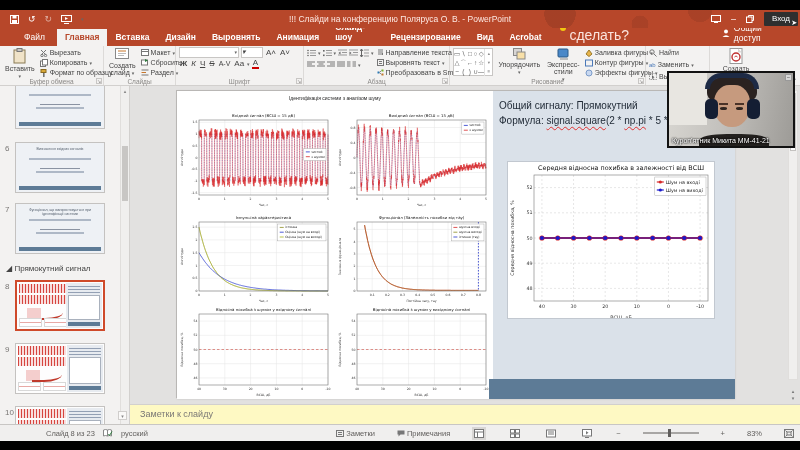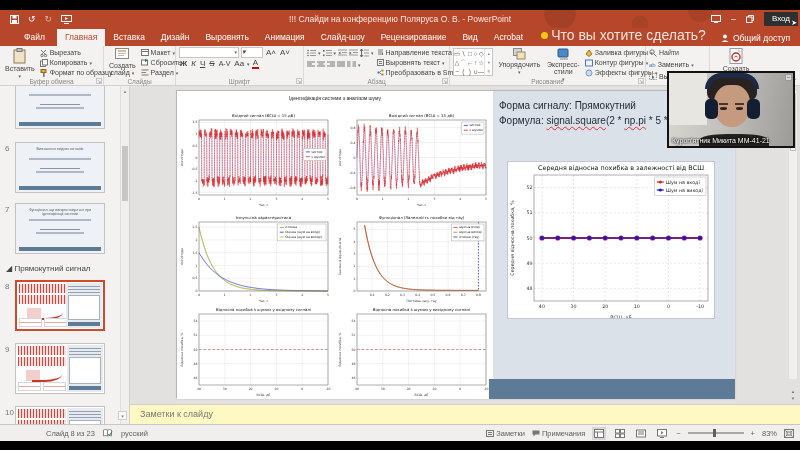--- a/index.html
+++ b/index.html
@@ -85,21 +85,21 @@
   .escroll .th{position:absolute;left:1px;right:1px;top:2px;height:58px;background:#fff;border:1px solid #c4c2c0;}
   .epager{position:absolute;right:2px;bottom:2px;width:10px;font-size:5px;color:#777;text-align:center;line-height:7px;}
 
   .notes{height:20px;background:#fef9c3;border-top:1px solid #d2d0ce;position:relative;flex:0 0 20px;}
   .notes .nlabel{position:absolute;left:10px;top:4px;font-size:9px;color:#797775;}
   .nsplit{position:absolute;left:-12px;top:6px;font-size:5px;color:#888;border:1px solid #d0cecc;background:#faf9f8;width:9px;height:9px;line-height:8px;text-align:center;}
 
   
   .status{height:17px;background:#f0efee;border-top:1px solid #c8c6c4;display:flex;align-items:center;font-size:7.5px;color:#605e5c;flex:0 0 17px;padding-left:38px;}
   .status .lft{display:flex;align-items:center;gap:8px;margin-left:8px;}
-  .status .rgt{margin-left:auto;display:flex;align-items:center;gap:7px;margin-right:6px;}
+  .status .rgt{margin-left:auto;display:flex;align-items:center;gap:22px;margin-right:6px;}
   .vbtn{width:14px;height:13px;display:flex;align-items:center;justify-content:center;}
   .vbtn.on{background:#d8d6d4;}
   .ztrack{width:56px;height:2px;background:#a8a6a4;position:relative;}
   .ztrack .zth{position:absolute;left:45%;top:-3px;width:3px;height:8px;background:#605e5c;}
 
   
   .webcam{position:absolute;left:667px;top:71px;width:128px;height:77px;border:2px solid #121212;z-index:60;
     background:linear-gradient(100deg,#d9d7d2 0%,#c3c1bd 45%,#9d9b97 100%);overflow:hidden;}
   .wc-win{position:absolute;left:0px;top:0px;width:38px;height:52px;background:#e8e6e1;}
   .hair{position:absolute;left:38px;top:2px;width:50px;height:30px;background:#2a2220;border-radius:50% 50% 40% 40%;}
@@ -154,21 +154,21 @@
             <rect x="0.5" y="2" width="5.5" height="5.5" fill="none" stroke="#fff"></rect>
             <path d="M2.5 2 V0.5 H7.5 V5.5 H6" fill="none" stroke="#fff"></path>
           </svg>
         </span>
       <span class="signin"><span>Вход</span><span class="cur">➤</span></span>
     </div>
   </div>
 
   <div class="tabsrow">
     <div class="filetab">Файл</div>
-    <div style="display:flex;align-items:flex-end;">
+    <div style="display:flex;align-items:flex-end;font-weight:bold;">
         <div class="tab sel">Главная</div>
         <div class="tab">Вставка</div>
         <div class="tab">Дизайн</div>
         <div class="tab">Выровнять</div>
         <div class="tab">Анимация</div>
         <div class="tab">Слайд-шоу</div>
         <div class="tab">Рецензирование</div>
         <div class="tab">Вид</div>
         <div class="tab">Acrobat</div>
       </div>
@@ -799,21 +799,21 @@
                 <text x="18.5" y="17.185000000000002" text-anchor="end" font-size="3.1" fill="#333">54</text>
                 <line x1="20" y1="44.5" x2="149" y2="44.5" stroke="#cc4a3f" stroke-width="0.6" stroke-dasharray="2.5,2"></line>
                 <rect x="20" y="9" width="129" height="71" fill="none" stroke="#777" stroke-width="0.6"></rect>
                 <text x="84.5" y="5.8" text-anchor="middle" font-size="3.9" fill="#111">Відносна похибка з шумом у вихідному сигналі</text>
                 <text x="84.5" y="90.5" text-anchor="middle" font-size="3.1" fill="#333">ВСШ, дБ</text>
                 <text x="0" y="0" text-anchor="middle" font-size="3.1" fill="#333" transform="translate(4.2,44.5) rotate(-90)">Відносна похибка, %</text>
               </svg>
           </div>
           <div class="sidepanel">
             <div class="info">
-              <div><span>Форма сигналу:</span><span> Прямокутний</span></div>
+              <div><span>Общий сигналу:</span><span> Прямокутний</span></div>
               <div><span>Формула:</span> <span><span class="sq">signal.square</span><span>(2 * </span><span class="sq">np.pi</span><span> * 5 * t)</span></span></div>
             </div>
             <svg style="position:absolute;left:14px;top:70px;background:#fff;border:1px solid #c2c8d0;" width="208" height="158">
                 <rect x="26" y="13" width="174" height="126" fill="#fff"></rect>
                 <line x1="33.90909090909091" y1="13" x2="33.90909090909091" y2="139" stroke="#cfcfcf" stroke-width="0.5" stroke-dasharray="2,2"></line>
                 <text x="33.90909090909091" y="145.5" text-anchor="middle" font-size="4.8" fill="#333">40</text>
                 <line x1="65.54545454545455" y1="13" x2="65.54545454545455" y2="139" stroke="#cfcfcf" stroke-width="0.5" stroke-dasharray="2,2"></line>
                 <text x="65.54545454545455" y="145.5" text-anchor="middle" font-size="4.8" fill="#333">30</text>
                 <line x1="97.18181818181819" y1="13" x2="97.18181818181819" y2="139" stroke="#cfcfcf" stroke-width="0.5" stroke-dasharray="2,2"></line>
                 <text x="97.18181818181819" y="145.5" text-anchor="middle" font-size="4.8" fill="#333">20</text>

